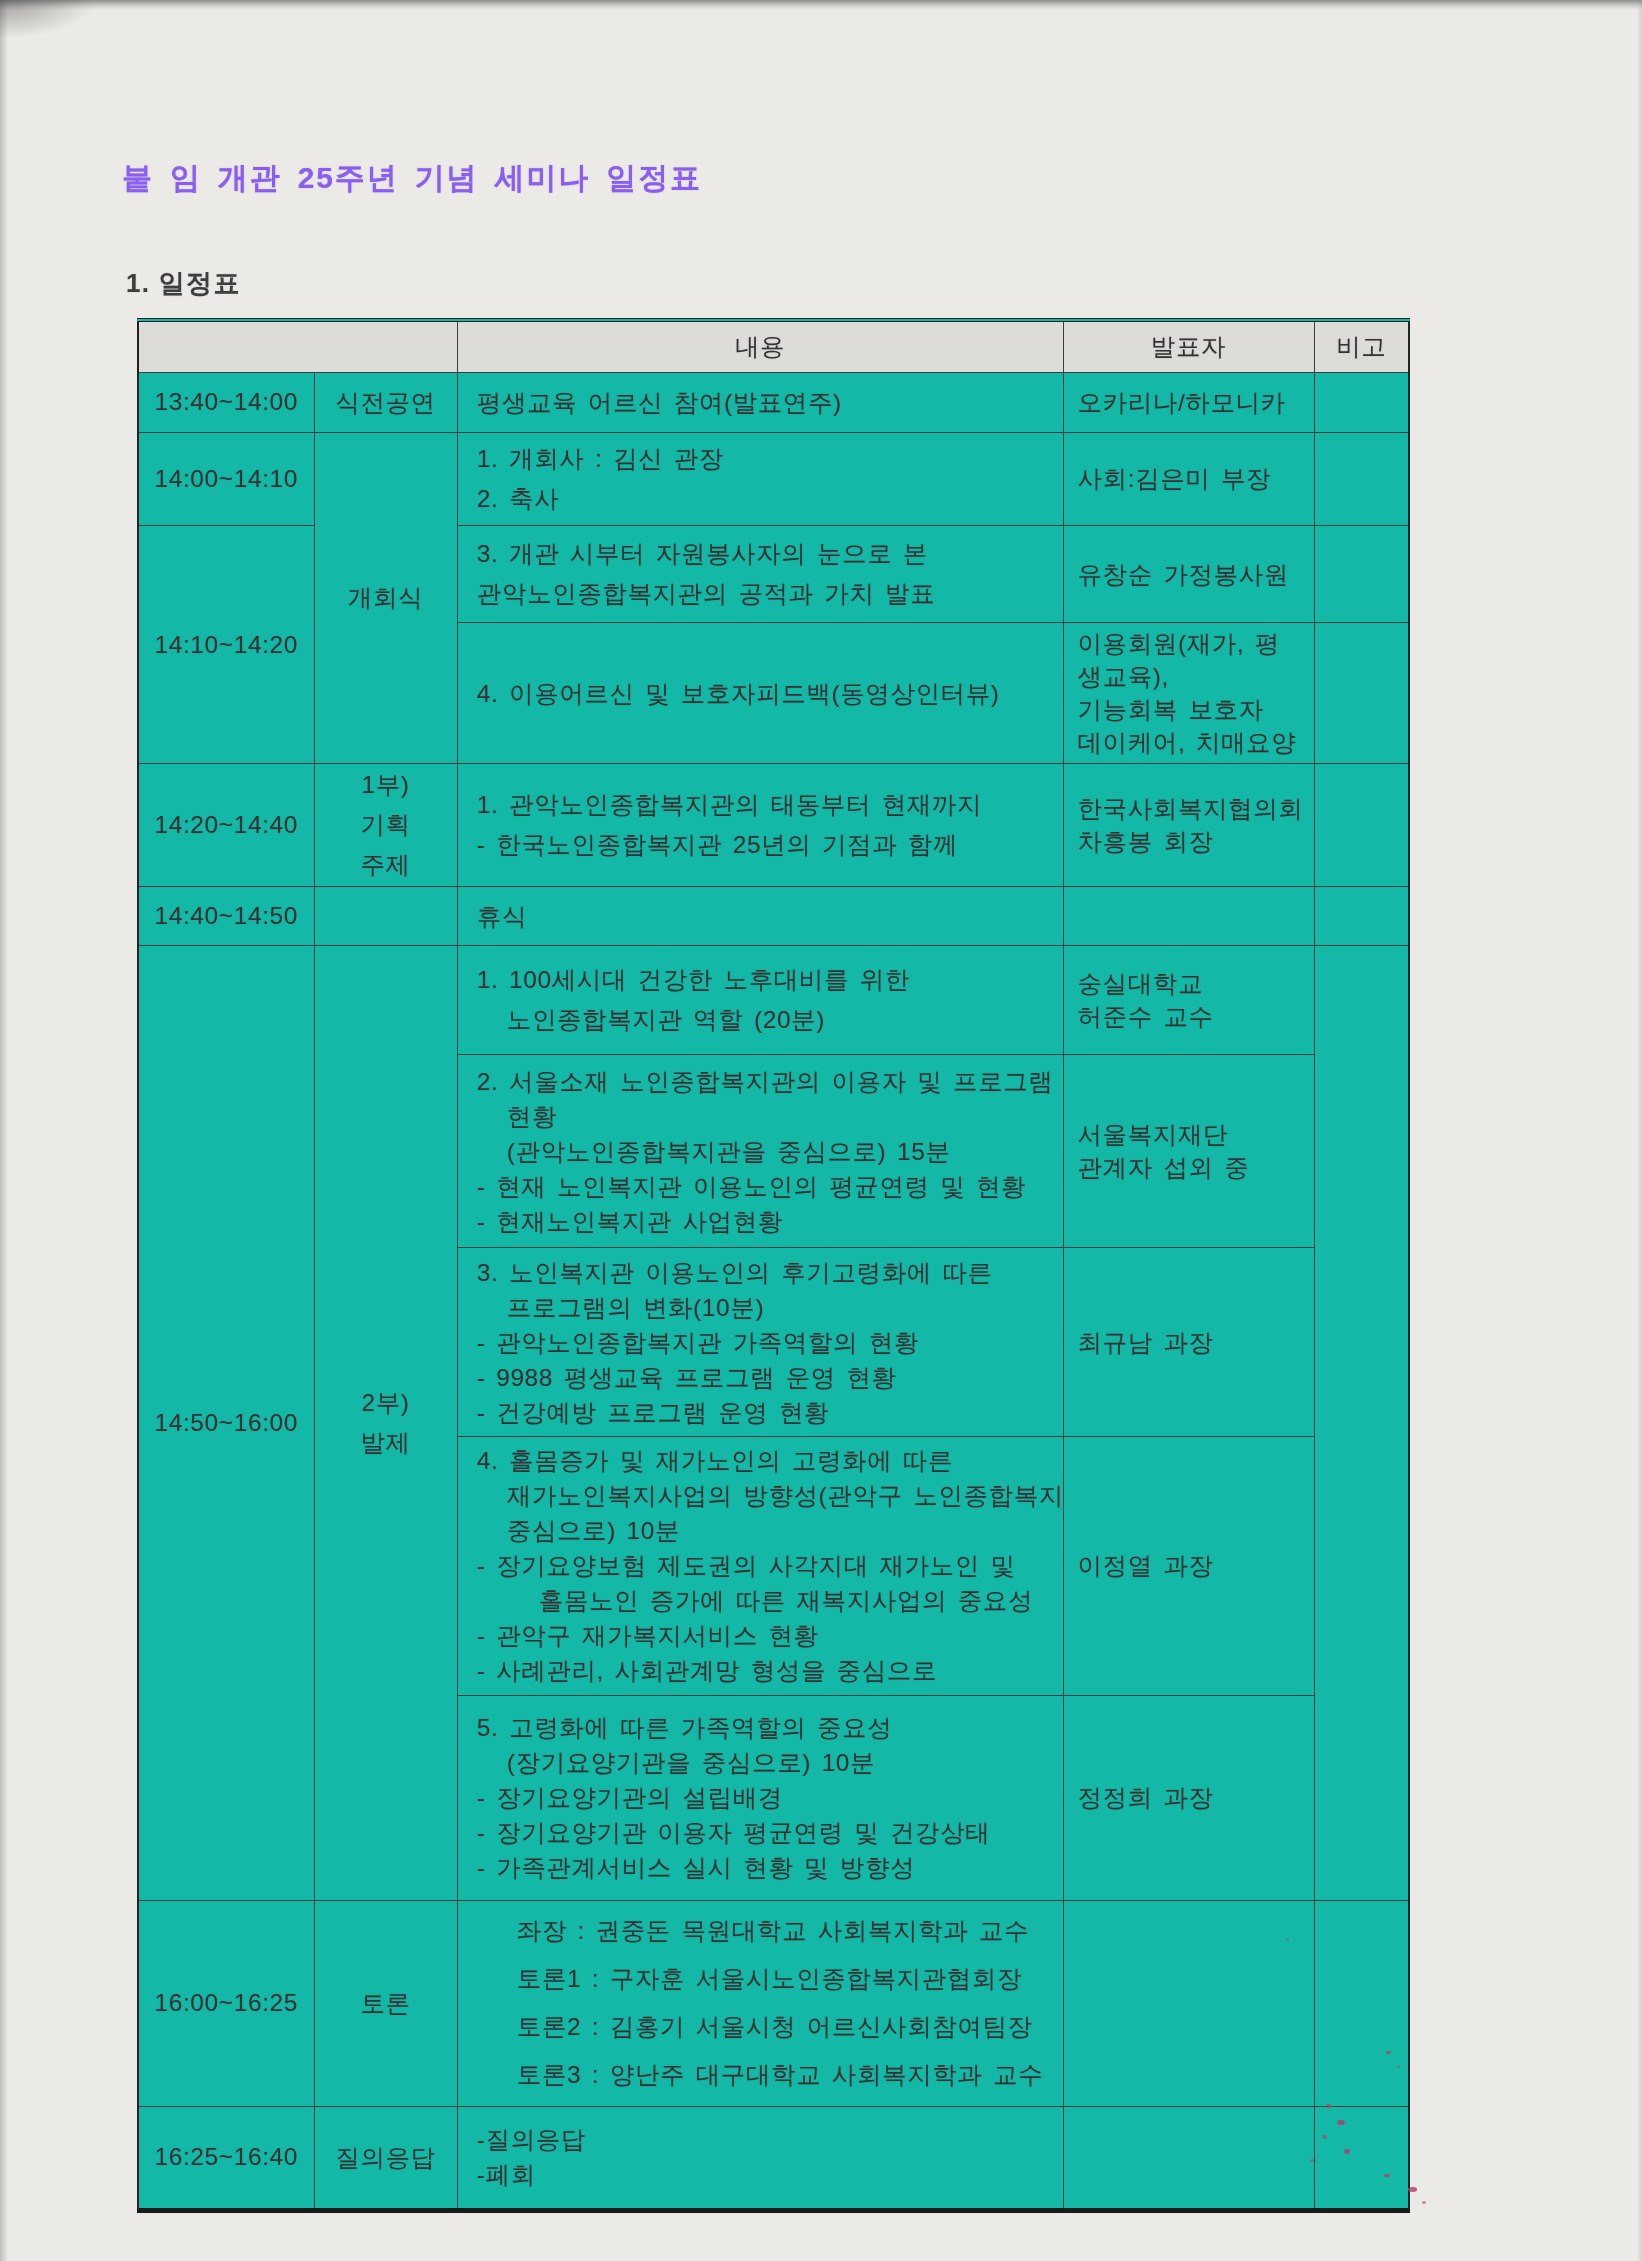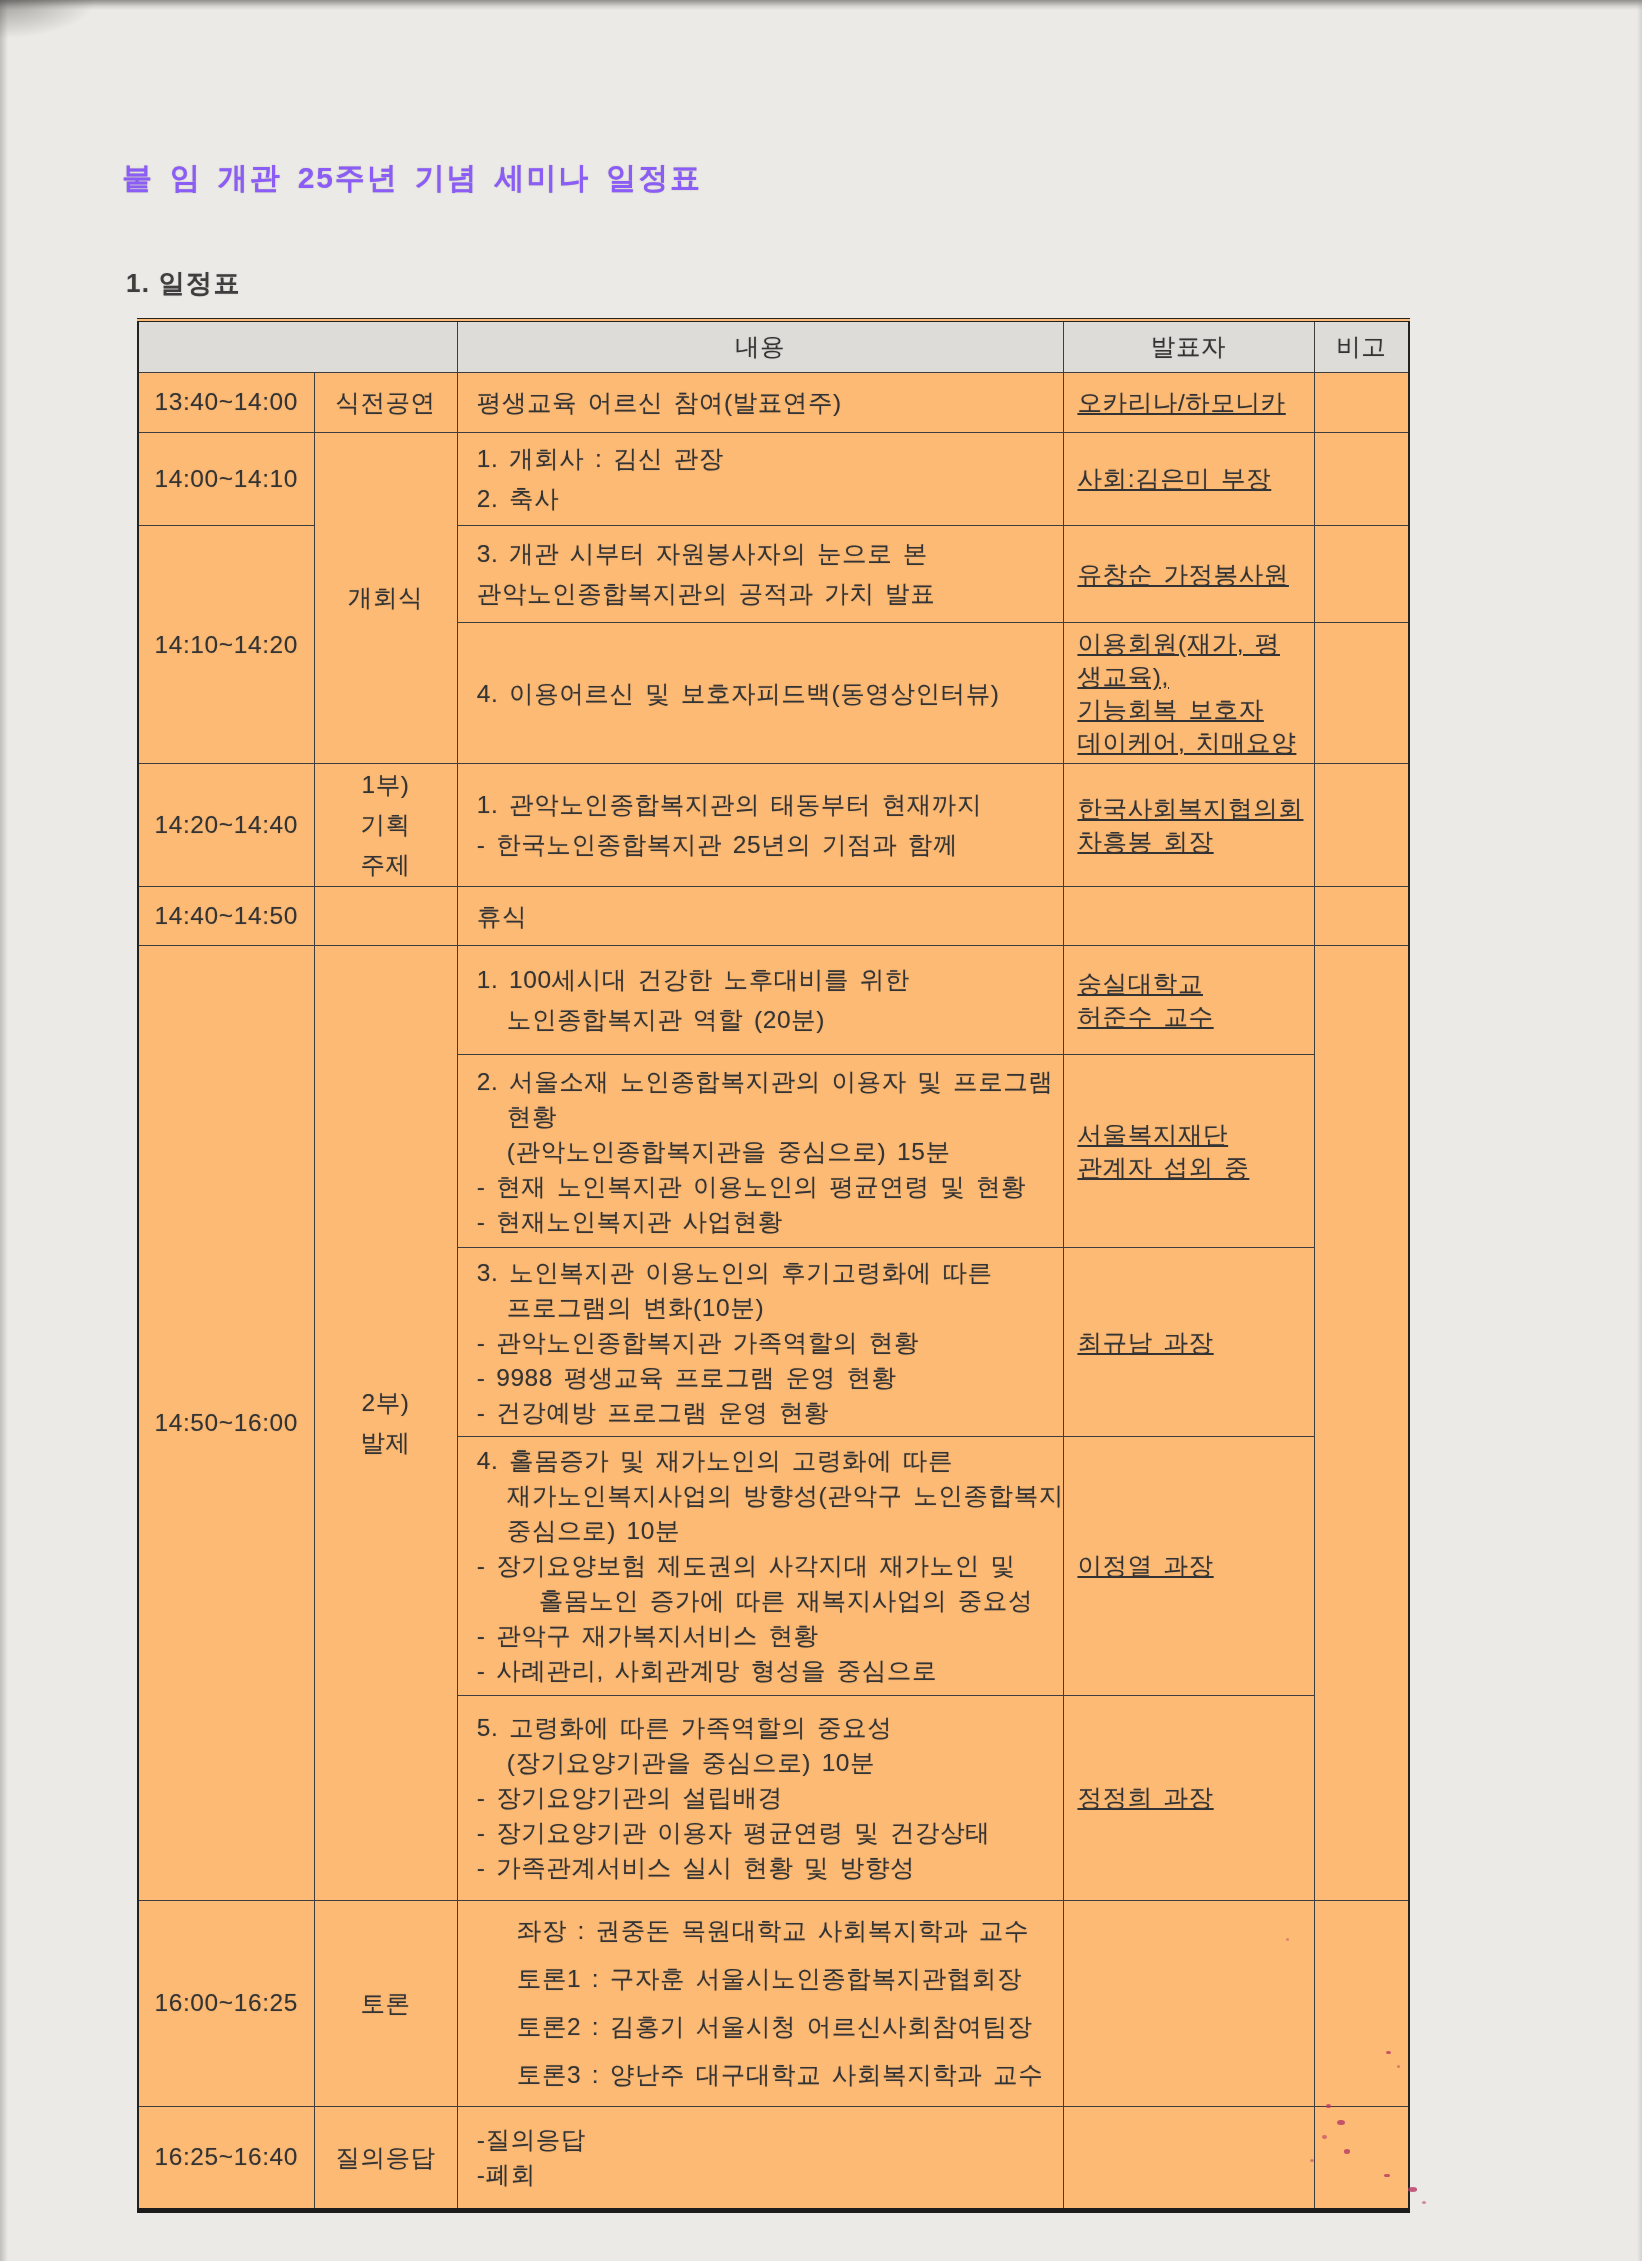--- a/index.html
+++ b/index.html
@@ -33,41 +33,41 @@
     color:#3e3e3e;text-shadow:0 0 1.3px rgba(70,70,70,.3);
     white-space:nowrap;
   }
 
   table.sched{
     position:absolute;left:137px;top:318px;
     width:1270px;border-collapse:collapse;table-layout:fixed;
     border:2.6px solid #222;
     border-top:4.5px double #222;
     border-bottom:5.2px solid #1c1c1c;
-    background:#fdba74;
+    background:#14b8a6;
     padding-left:20px;
   }
   table.sched td{
     border:1.9px solid #3e3e3e;
     vertical-align:middle;
     font-size:24.5px;letter-spacing:0.6px;word-spacing:3.2px;
     color:#333;text-shadow:0 0 1.3px rgba(70,70,70,.30);
     overflow:hidden;
   }
   td.hdr{background:#dddcd9;text-align:center;font-size:24.5px;letter-spacing:2.6px;}
   td.time{text-align:center;font-size:23px;letter-spacing:0;padding:0 2.6px;}
   td.cat{text-align:center;letter-spacing:1.3px;}
   td.cat div{line-height:40px;}
   td.content{padding:6.4px 10.3px 6.4px 19.3px;}
   td.content div{line-height:35px;white-space:nowrap;}
   td.content .cont{padding-left:30px;}
   td.content .dash2{padding-left:62px;}
   tr.loose td.content div{line-height:48px;margin-left:40px;}
   tr.mid td.content div{line-height:40px;}
-  td.presenter{padding:3.9px 6.4px 3.9px 14px;text-decoration:underline;}
+  td.presenter{padding:3.9px 6.4px 3.9px 14px;}
   td.presenter div{line-height:33px;white-space:nowrap;}
   td.remarks{}
 
   
   .ink{position:absolute;border-radius:50%;background:#b63a63;opacity:.8;filter:blur(0.6px);}
 </style>
 </head>
 <body>
 
 <div class="edge-top"></div>

